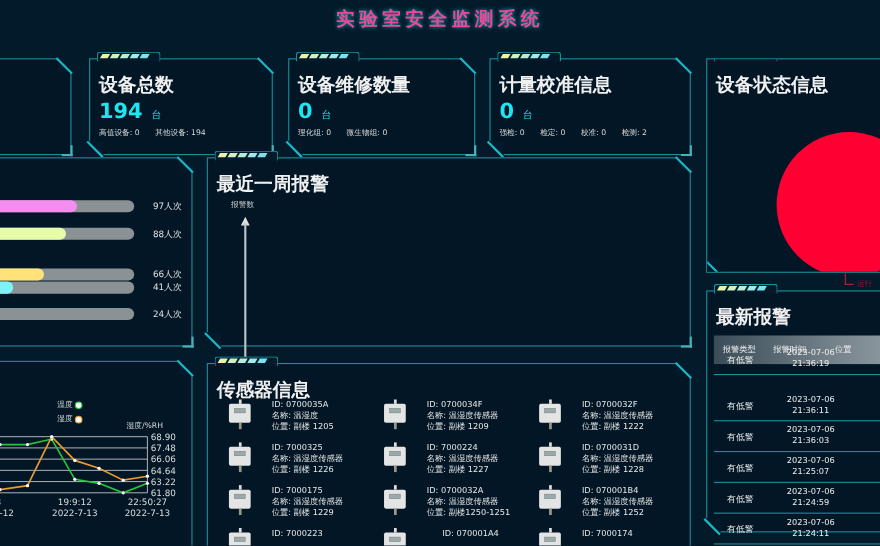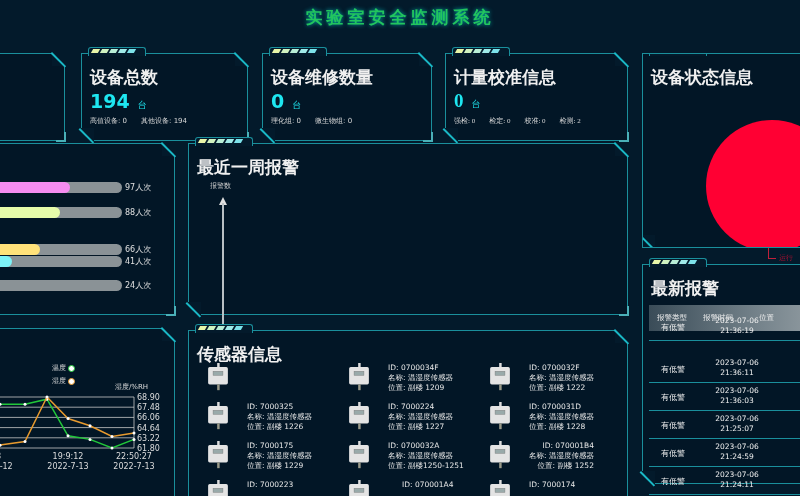--- a/index.html
+++ b/index.html
@@ -1,34 +1,34 @@
 <!DOCTYPE html>
 <html><head>
 <meta charset="utf-8">
 <style>
 *{box-sizing:border-box;margin:0;padding:0;}
 html,body{width:800px;height:496px;overflow:hidden;background:#011627;font-family:"DejaVu Sans",sans-serif;color:#e6eef2;}
 body{position:relative;background:#031a2b;}
-.title{position:absolute;top:6px;left:0;width:800px;text-align:center;font-size:17px;font-weight:bold;color:#22c55e;letter-spacing:4px;text-shadow:0 0 4px #0aa;}
+.title{position:absolute;top:6px;left:0;width:800px;text-align:center;font-size:17px;font-weight:bold;color:#ec4899;letter-spacing:4px;text-shadow:0 0 4px #0aa;}
 .panel{position:absolute;border:1.5px solid #1a8f9c;background:#021626;}
 .panel .cut-tr{position:absolute;right:-2px;top:-2px;width:14px;height:14px;background:#031a2b;}
 .panel .cut-tr::after{content:"";position:absolute;left:0;top:0;width:20px;height:1.5px;background:#1ab8c6;transform-origin:0 0;transform:rotate(45deg);}
 .panel .cut-bl{position:absolute;left:-2px;bottom:-2px;width:14px;height:14px;background:#031a2b;}
 .panel .cut-bl::after{content:"";position:absolute;left:0;top:0;width:20px;height:1.5px;background:#1ab8c6;transform-origin:0 0;transform:rotate(45deg);}
 .panel .corner-br{position:absolute;right:-2px;bottom:-2px;width:10px;height:10px;border-right:2px solid #4ab0b8;border-bottom:2px solid #4ab0b8;}
 .tab{position:absolute;top:-7px;left:6px;width:58px;height:9px;border:1.5px solid #1a8f9c;border-bottom:none;border-radius:3px 3px 0 0;background:#031a2b;display:flex;gap:2px;padding:1px 3px;}
 .tab span{display:block;width:7px;height:4px;transform:skewX(-30deg);}
 .ptitle{position:absolute;left:8px;top:12px;font-size:17px;font-weight:bold;color:#f0f0f0;}
 .bignum{position:absolute;left:8px;top:36px;font-size:19px;font-weight:bold;color:#1ee6f0;}
 .unit{font-size:9px;color:#1ee6f0;margin-left:8px;font-weight:normal;}
 .sub{position:absolute;left:8px;top:62px;font-size:7px;color:#d8d8d8;display:flex;gap:14px;}
 .bar-row{position:absolute;left:0;height:11px;display:flex;align-items:center;}
 .bar-bg{position:relative;width:122px;height:11px;background:#8a9296;border-radius:0 6px 6px 0;}
 .bar-fg{position:absolute;left:0;top:0;height:11px;border-radius:0 6px 6px 0;}
-.bar-val{font-size:8px;color:#e0e0e0;margin-left:3px;}
+.bar-val{font-size:8px;color:#e0e0e0;margin-left:17px;}
 .sensor{position:absolute;width:140px;height:38px;}
 .sensor .dev{position:absolute;left:0;top:4px;width:26px;height:28px;}
 .sensor .txt{position:absolute;left:50px;top:0;font-size:7.5px;line-height:10px;color:#e8e8e8;white-space:nowrap;}
 .alarm-head{position:absolute;left:6px;top:40px;width:160px;height:26px;background:linear-gradient(90deg,#3a4c58,#76848c 70%,#8d989e);display:flex;align-items:center;font-size:7.5px;color:#f0f0f0;}
 .arow{position:absolute;left:6px;width:160px;height:28px;border-bottom:1.5px solid #1a8f9c;font-size:8px;color:#f0f0f0;}
 .arow .t1{position:absolute;left:12px;top:9px;}
 .arow .t2{position:absolute;left:56px;top:3px;text-align:center;width:64px;line-height:10px;font-size:7.5px;}
 </style>
 </head>
 <body>
@@ -71,21 +71,21 @@
     <div class="cut-bl"></div>
     <div class="corner-br"></div>
   <div class="ptitle">设备维修数量</div>
   <div class="bignum"><span>0</span><span class="unit">台</span></div>
   <div class="sub">
       <span>理化组: 0</span>
       <span>微生物组: 0</span>
     </div>
 </div>
 
-<div class="panel" style="left:445px;top:53px;width:183px;height:88px;font-family:Liberation Serif, serif;">
+<div class="panel" style="left:445px;top:53px;width:183px;height:88px;">
   <div class="tab">
       <span style="background:#e8f5a8"></span>
       <span style="background:#d0f2c0"></span>
       <span style="background:#b8eed6"></span>
       <span style="background:#a0eae8"></span>
       <span style="background:#7de2ea"></span>
     </div>
   <div class="cut-tr"></div>
     <div class="cut-bl"></div>
     <div class="corner-br"></div>
@@ -216,20 +216,25 @@
   <div class="ptitle">传感器信息</div>
 </div>
 <div id="sensors">
     <div class="sensor" style="left: 205px; top: 363px;">
       <svg class="dev" viewBox="0 0 30 34" width="30" height="34" style="position:absolute;left:0;top:0;">
       <rect x="14" y="0" width="3" height="5" fill="#ddd"></rect>
       <rect x="3" y="5" width="24" height="21" rx="2" fill="#e4e4e4"></rect>
       <rect x="9" y="10" width="12" height="5" fill="#9aa" stroke="#777" stroke-width="0.5"></rect>
       <rect x="14" y="26" width="3" height="7" fill="#998"></rect>
       </svg>
+      <div class="txt" style="left: 42px;">
+        <div>ID: 0700035A</div>
+      <div>名称: 温湿度</div>
+      <div>位置: 副楼 1205</div>
+      </div>
     </div>
     <div class="sensor" style="left: 346px; top: 363px;">
       <svg class="dev" viewBox="0 0 30 34" width="30" height="34" style="position:absolute;left:0;top:0;">
       <rect x="14" y="0" width="3" height="5" fill="#ddd"></rect>
       <rect x="3" y="5" width="24" height="21" rx="2" fill="#e4e4e4"></rect>
       <rect x="9" y="10" width="12" height="5" fill="#9aa" stroke="#777" stroke-width="0.5"></rect>
       <rect x="14" y="26" width="3" height="7" fill="#998"></rect>
       </svg>
       <div class="txt" style="left: 42px;">
         <div>ID: 0700034F</div>
@@ -308,21 +313,21 @@
       <rect x="3" y="5" width="24" height="21" rx="2" fill="#e4e4e4"></rect>
       <rect x="9" y="10" width="12" height="5" fill="#9aa" stroke="#777" stroke-width="0.5"></rect>
       <rect x="14" y="26" width="3" height="7" fill="#998"></rect>
       </svg>
       <div class="txt" style="left: 42px;">
         <div>ID: 0700032A</div>
       <div>名称: 温湿度传感器</div>
       <div>位置: 副楼1250-1251</div>
       </div>
     </div>
-    <div class="sensor" style="left: 487px; top: 441px; text-align: right;">
+    <div class="sensor" style="left: 487px; top: 441px;">
       <svg class="dev" viewBox="0 0 30 34" width="30" height="34" style="position:absolute;left:0;top:0;">
       <rect x="14" y="0" width="3" height="5" fill="#ddd"></rect>
       <rect x="3" y="5" width="24" height="21" rx="2" fill="#e4e4e4"></rect>
       <rect x="9" y="10" width="12" height="5" fill="#9aa" stroke="#777" stroke-width="0.5"></rect>
       <rect x="14" y="26" width="3" height="7" fill="#998"></rect>
       </svg>
       <div class="txt" style="left: 42px;">
         <div>ID: 070001B4</div>
       <div>名称: 温湿度传感器</div>
       <div>位置: 副楼 1252</div>

